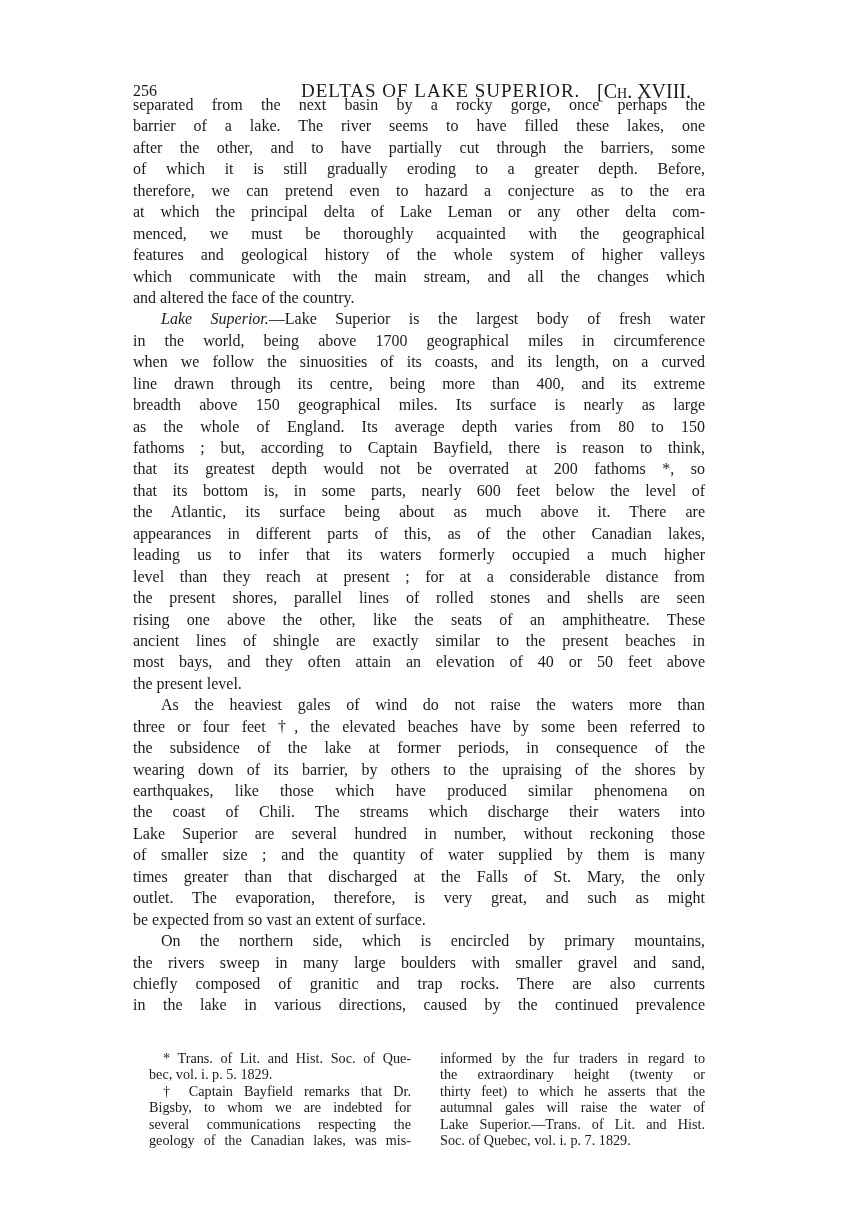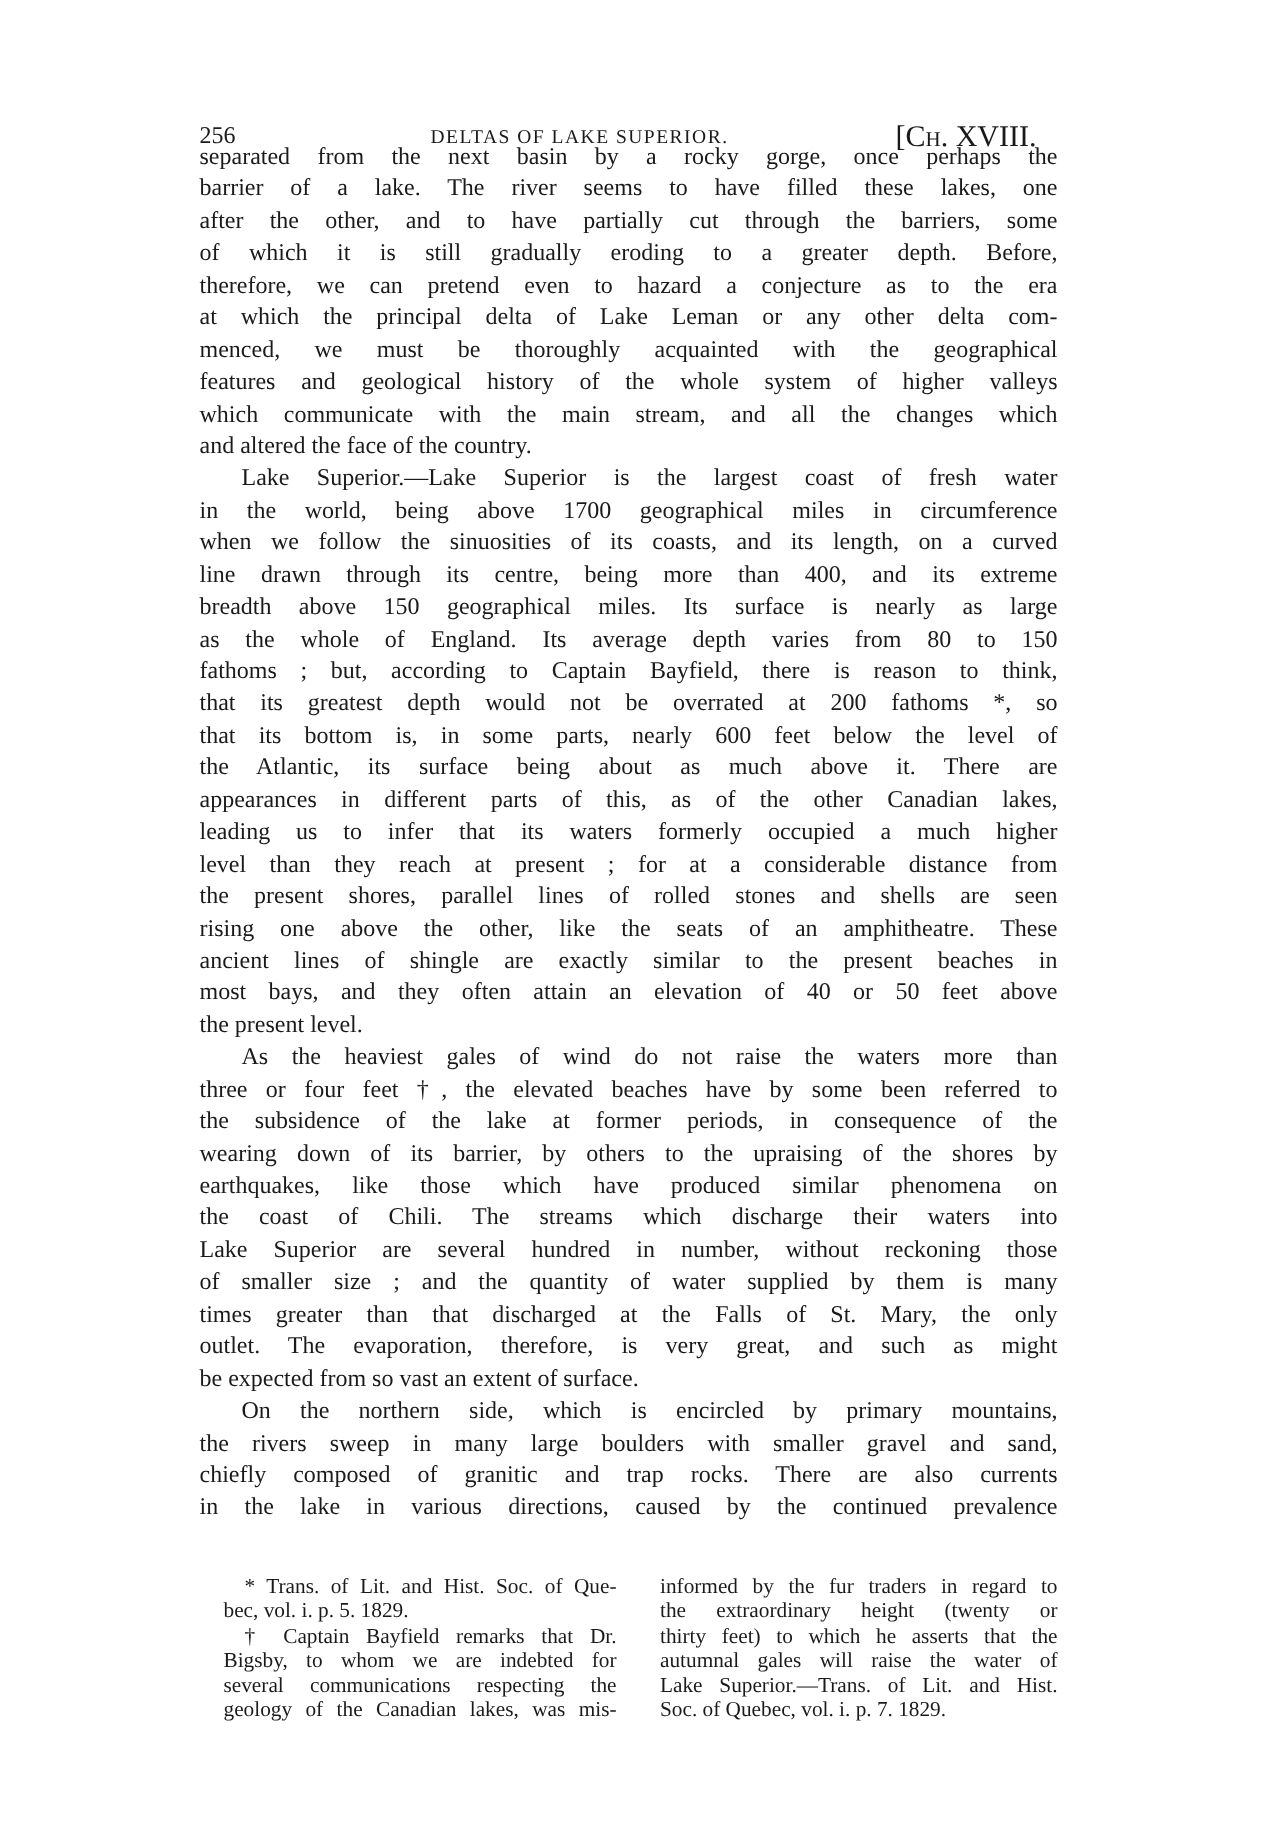--- a/index.html
+++ b/index.html
@@ -31,25 +31,25 @@
     line-height: 22px;
   }
   .page-number {
     position: absolute;
     left: 0;
     top: 0;
     font-size: 16px;
   }
   .running-title {
     position: absolute;
-    left: 154px;
+    left: 168px;
     top: 0;
     font-variant: small-caps;
     letter-spacing: 1px;
-    font-size: 13px;
+    font-size: 19px;
   }
   .chapter-ref {
     position: absolute;
     right: 14px;
     top: 0;
     font-variant: small-caps;
     font-size: 20px;
   }
   .body-text {
     position: absolute;
@@ -65,21 +65,21 @@
     white-space: nowrap;
     text-align: justify;
     text-align-last: justify;
   }
   .line.last {
     text-align-last: left;
   }
   .line.indent {
     padding-left: 28px;
   }
-  .italic { }
+  .italic { font-style: italic; }
   .footnotes {
     position: absolute;
     top: 1050px;
     left: 0;
     width: 572px;
     font-size: 14.2px;
   }
   .fn-col {
     position: absolute;
     top: 0;
@@ -112,21 +112,21 @@
     <span class="line">separated from the next basin by a rocky gorge, once perhaps the</span>
     <span class="line">barrier of a lake.  The river seems to have filled these lakes, one</span>
     <span class="line">after the other, and to have partially cut through the barriers, some</span>
     <span class="line">of which it is still gradually eroding to a greater depth.  Before,</span>
     <span class="line">therefore, we can pretend even to hazard a conjecture as to the era</span>
     <span class="line">at which the principal delta of Lake Leman or any other delta com-</span>
     <span class="line">menced, we must be thoroughly acquainted with the geographical</span>
     <span class="line">features and geological history of the whole system of higher valleys</span>
     <span class="line">which communicate with the main stream, and all the changes which</span>
     <span class="line last">and altered the face of the country.</span>
-    <span class="line indent"><span class="italic">Lake Superior.</span><span>—Lake Superior is the largest coast of fresh water</span></span>
+    <span class="line indent"><span class="italic">Lake Superior.</span><span>—Lake Superior is the largest body of fresh water</span></span>
     <span class="line">in the world, being above 1700 geographical miles in circumference</span>
     <span class="line">when we follow the sinuosities of its coasts, and its length, on a curved</span>
     <span class="line">line drawn through its centre, being more than 400, and its extreme</span>
     <span class="line">breadth above 150 geographical miles.  Its surface is nearly as large</span>
     <span class="line">as the whole of England.  Its average depth varies from 80 to 150</span>
     <span class="line">fathoms ; but, according to Captain Bayfield, there is reason to think,</span>
     <span class="line">that its greatest depth would not be overrated at 200 fathoms *, so</span>
     <span class="line">that its bottom is, in some parts, nearly 600 feet below the level of</span>
     <span class="line">the Atlantic, its surface being about as much above it.  There are</span>
     <span class="line">appearances in different parts of this, as of the other Canadian lakes,</span>

